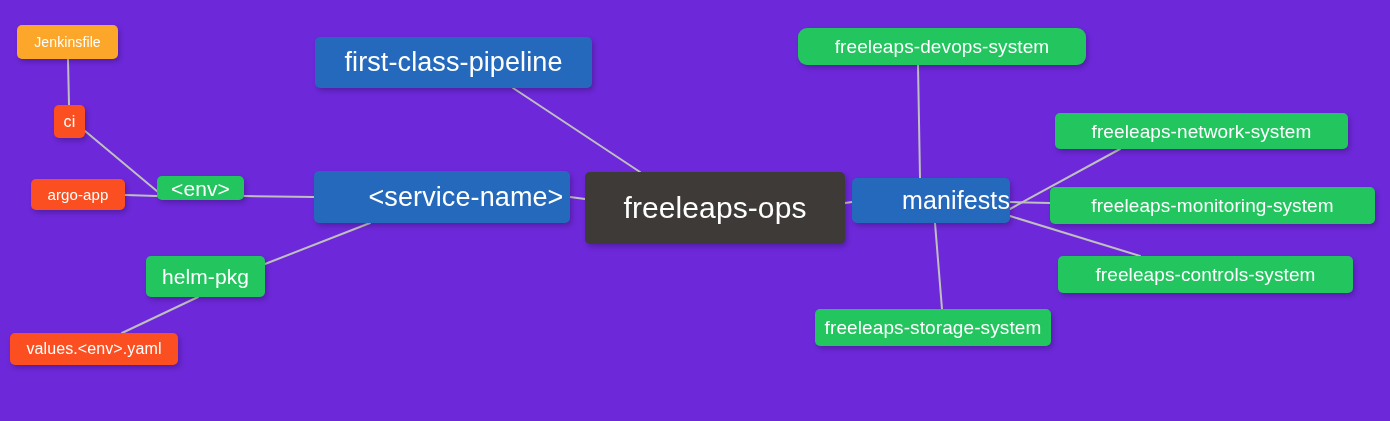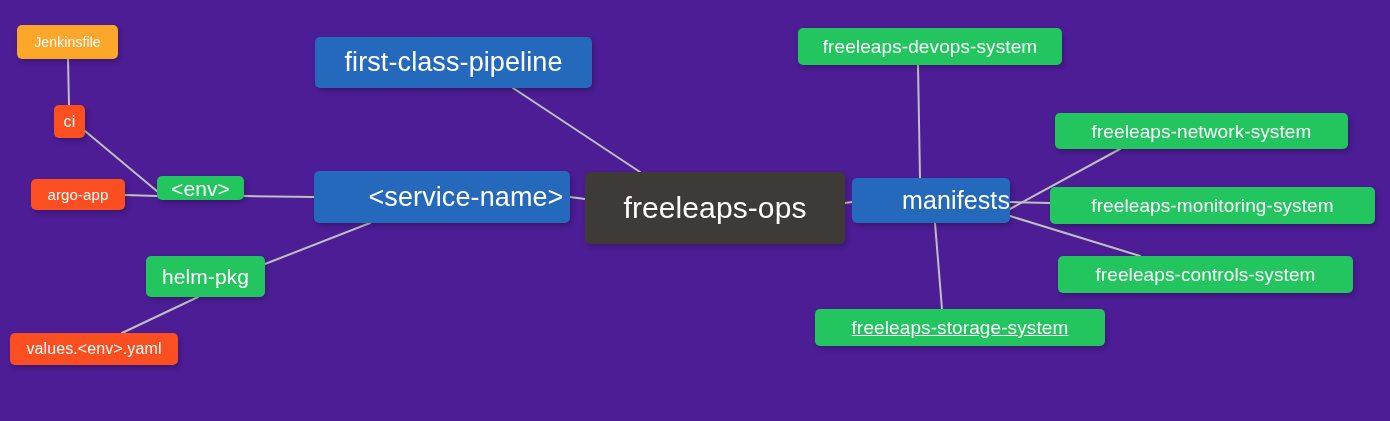--- a/index.html
+++ b/index.html
@@ -4,21 +4,21 @@
 <style>
   html, body {
     margin: 0;
     padding: 0;
     background: #ffffff;
   }
   #canvas {
     position: relative;
     width: 1390px;
     height: 421px;
-    background: #4c1d95;
+    background: #6d28d9;
     overflow: hidden;
     font-family: "Liberation Sans", sans-serif;
   }
   #edge-layer {
     position: absolute;
     left: 0;
     top: 0;
     width: 1390px;
     height: 421px;
     pointer-events: none;
@@ -85,29 +85,29 @@
       </div>
       <div class="node" style="left: 314px; top: 171px; width: 256px; height: 52px; background: rgb(36, 105, 188); font-size: 27px; padding-left: 48px;">
         <span class="node-label">&lt;service-name&gt;</span>
       </div>
       <div class="node" style="left: 585px; top: 172px; width: 260px; height: 72px; background: rgb(62, 58, 55); font-size: 30px;">
         <span class="node-label">freeleaps-ops</span>
       </div>
       <div class="node" style="left: 852px; top: 178px; width: 158px; height: 45px; background: rgb(36, 105, 188); font-size: 25px; justify-content: flex-end;">
         <span class="node-label">manifests</span>
       </div>
-      <div class="node" style="left: 798px; top: 28px; width: 264px; height: 37px; background: rgb(34, 197, 94); font-size: 19px;">
+      <div class="node" style="left: 798px; top: 28px; width: 288px; height: 37px; background: rgb(34, 197, 94); font-size: 19px; border-radius: 9px;">
         <span class="node-label">freeleaps-devops-system</span>
       </div>
       <div class="node" style="left: 1055px; top: 113px; width: 293px; height: 36px; background: rgb(34, 197, 94); font-size: 19px;">
         <span class="node-label">freeleaps-network-system</span>
       </div>
       <div class="node" style="left: 1050px; top: 187px; width: 325px; height: 37px; background: rgb(34, 197, 94); font-size: 19px;">
         <span class="node-label">freeleaps-monitoring-system</span>
       </div>
       <div class="node" style="left: 1058px; top: 256px; width: 295px; height: 37px; background: rgb(34, 197, 94); font-size: 19px;">
         <span class="node-label">freeleaps-controls-system</span>
       </div>
-      <div class="node" style="left: 815px; top: 309px; width: 290px; height: 37px; background: rgb(34, 197, 94); font-size: 19px; text-decoration: underline;">
+      <div class="node" style="left: 815px; top: 309px; width: 236px; height: 37px; background: rgb(34, 197, 94); font-size: 19px;">
         <span class="node-label">freeleaps-storage-system</span>
       </div>
     </div>
 </div>
 
 </body></html>

